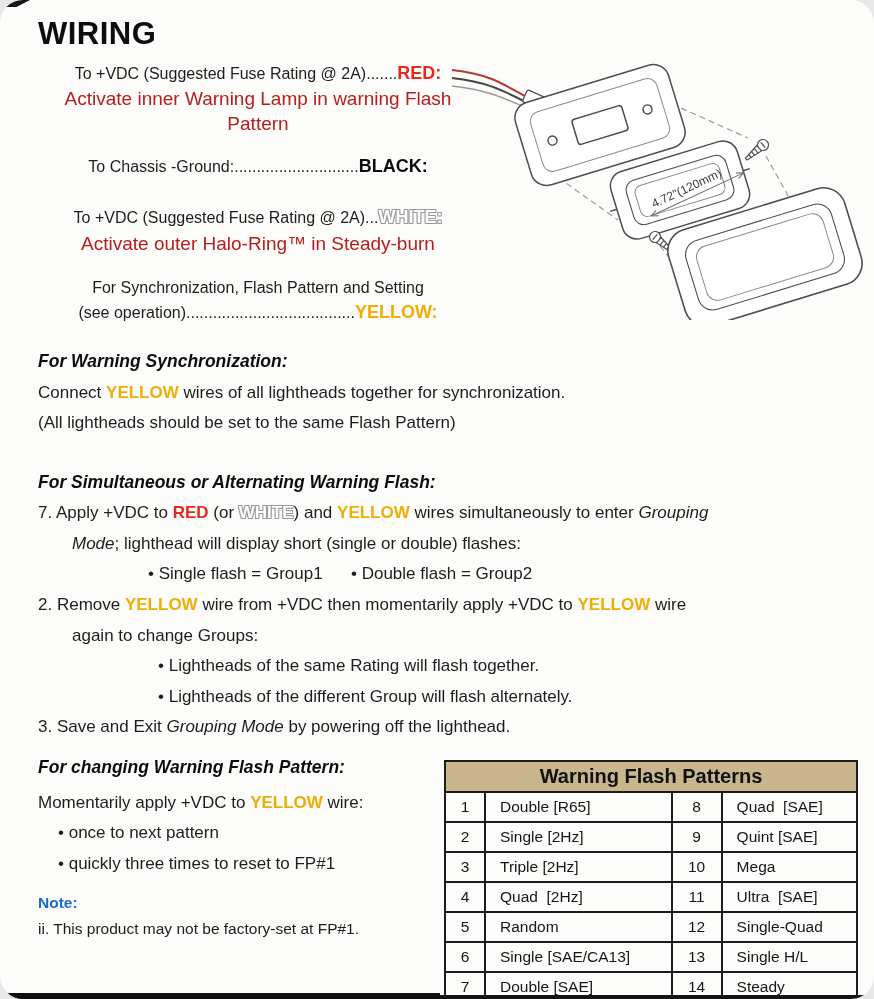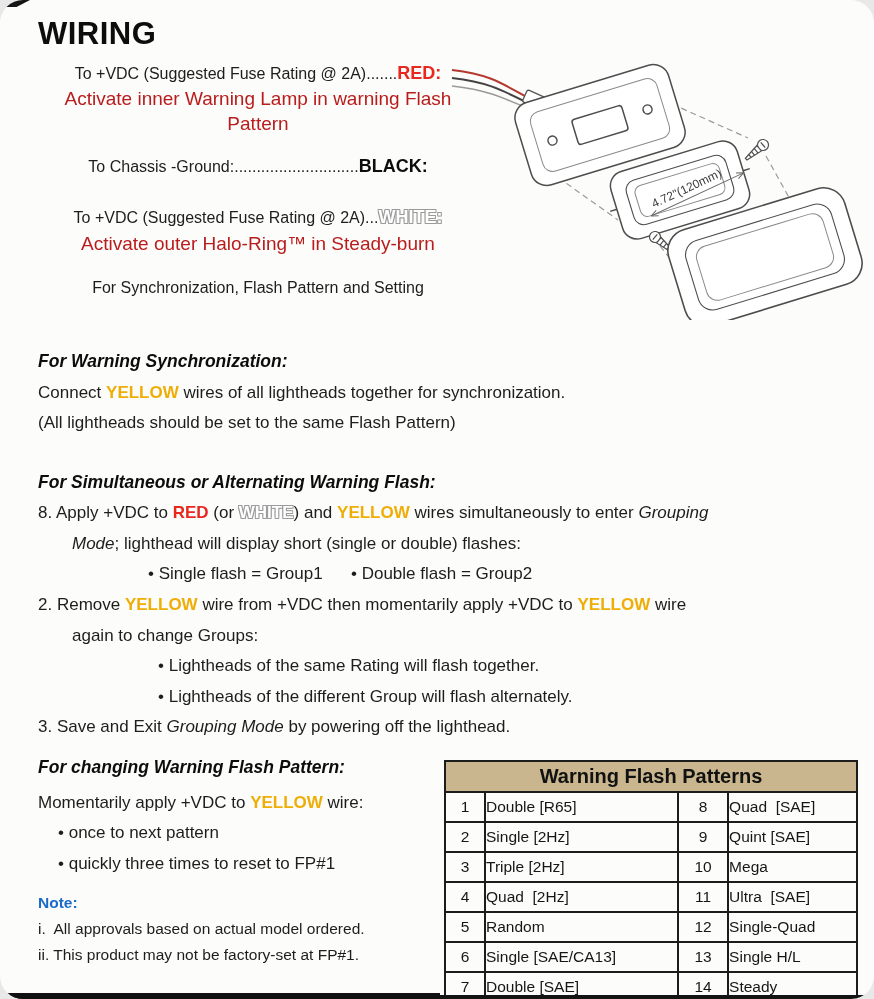--- a/index.html
+++ b/index.html
@@ -54,21 +54,21 @@
   
   .note-block{position:absolute;left:38px;top:890px;width:410px;font-size:15.5px;line-height:1.68;}
   .note-block p{margin:0;}
   .note-label{color:#1a6bc9;font-weight:bold;}
 
   
   .table-block{position:absolute;left:444px;top:760px;width:414px;}
   table{border-collapse:collapse;width:100%;}
   th,td{border:2px solid #1c1c1c;}
   th{background:#c9b68e;font-size:20px;font-weight:bold;padding:3px 4px;color:#111;}
-  td{font-size:15.5px;padding:2px 0;height:24px;color:#161616;}
+  td{font-size:15.5px;padding:2px 14px;height:24px;color:#161616;}
   td.num{width:32px;text-align:center;padding:2px 3px;}
   td.num3{width:42px;text-align:center;padding:2px 3px;}
 
   
   .scan-edge-bottom{position:absolute;left:0;top:995px;width:874px;height:4px;background:#141414;}
   .scan-edge-bottom-left{position:absolute;left:0;top:993px;width:440px;height:6px;background:#101010;}
   .scan-corner-tl{position:absolute;left:0;top:0;width:30px;height:7px;background:#151515;clip-path:polygon(0 0,100% 0,55% 100%,0 100%);}
 </style>
 </head>
 <body>
@@ -79,20 +79,21 @@
 
   <div class="big-title" id="wiring-title">WIRING</div>
 
   <div class="wiring-block">
     <p class="w-line"><span>To +VDC (Suggested Fuse Rating @ 2A).......</span><span class="c-red">RED:</span></p>
     <p class="w-sub">Activate inner Warning Lamp in warning Flash Pattern</p>
     <p class="w-line mt18"><span>To Chassis -Ground:............................</span><span class="c-black">BLACK:</span></p>
     <p class="w-line mt28"><span>To +VDC (Suggested Fuse Rating @ 2A)...</span><span class="c-white">WHITE:</span></p>
     <p class="w-sub">Activate outer Halo-Ring™ in Steady-burn</p>
     <p class="mt22">For Synchronization, Flash Pattern and Setting</p>
+    <p class="w-line mt2"><span>(see operation)......................................</span><span class="c-yellow">YELLOW:</span></p>
   </div>
 
   <div class="diagram">
     <svg width="420" height="272" viewBox="0 0 420 272">
 
       <g stroke="#9a9a9a" stroke-width="1.2" stroke-dasharray="6,4" fill="none">
         <line x1="215" y1="52" x2="300" y2="90"></line>
         <line x1="94" y1="118" x2="170" y2="172"></line>
         <line x1="318" y1="108" x2="348" y2="162"></line>
         <line x1="212" y1="198" x2="244" y2="238"></line>
@@ -156,40 +157,39 @@
     </svg>
   </div>
 
 
   <div class="op-block">
     <h3 class="op-heading">For Warning Synchronization:</h3>
     <p><span>Connect </span><span class="c-yellow">YELLOW</span><span> wires of all lightheads together for synchronization.</span></p>
     <p>(All lightheads should be set to the same Flash Pattern)</p>
 
     <h3 class="op-heading section-gap">For Simultaneous or Alternating Warning Flash:</h3>
-    <p class="hang pre"><span>8. Apply +VDC to </span><span class="c-red">RED</span><span> (or </span><span class="c-white">WHITE</span><span>) and </span><span class="c-yellow">YELLOW</span><span> wires simultaneously to enter </span><span class="c-italic">Grouping
+    <p class="hang pre"><span>7. Apply +VDC to </span><span class="c-red">RED</span><span> (or </span><span class="c-white">WHITE</span><span>) and </span><span class="c-yellow">YELLOW</span><span> wires simultaneously to enter </span><span class="c-italic">Grouping
 Mode</span><span>; lighthead will display short (single or double) flashes:</span></p>
     <p class="bullets-center pre">• Single flash = Group1      • Double flash = Group2</p>
     <p class="hang pre"><span>2. Remove </span><span class="c-yellow">YELLOW</span><span> wire from +VDC then momentarily apply +VDC to </span><span class="c-yellow">YELLOW</span><span> wire
 again to change Groups:</span></p>
     <p class="bullets-deep">• Lightheads of the same Rating will flash together.</p>
     <p class="bullets-deep">• Lightheads of the different Group will flash alternately.</p>
     <p class="hang"><span>3. Save and Exit </span><span class="c-italic">Grouping Mode</span><span> by powering off the lighthead.</span></p>
   </div>
 
   <div class="changing-block">
     <h3 class="op-heading">For changing Warning Flash Pattern:</h3>
     <p><span>Momentarily apply +VDC to </span><span class="c-yellow">YELLOW</span><span> wire:</span></p>
     <p class="bullets-small">• once to next pattern</p>
     <p class="bullets-small">• quickly three times to reset to FP#1</p>
   </div>
 
   <div class="note-block">
     <p class="note-label">Note:</p>
-    <p class="pre">i.  All approvals based on actual model ordered.</p>
     <p class="pre">ii. This product may not be factory-set at FP#1.</p>
   </div>
 
   <div class="table-block">
     <table>
       <thead>
         <tr>
           <th colspan="4">Warning Flash Patterns</th>
         </tr>
       </thead>

